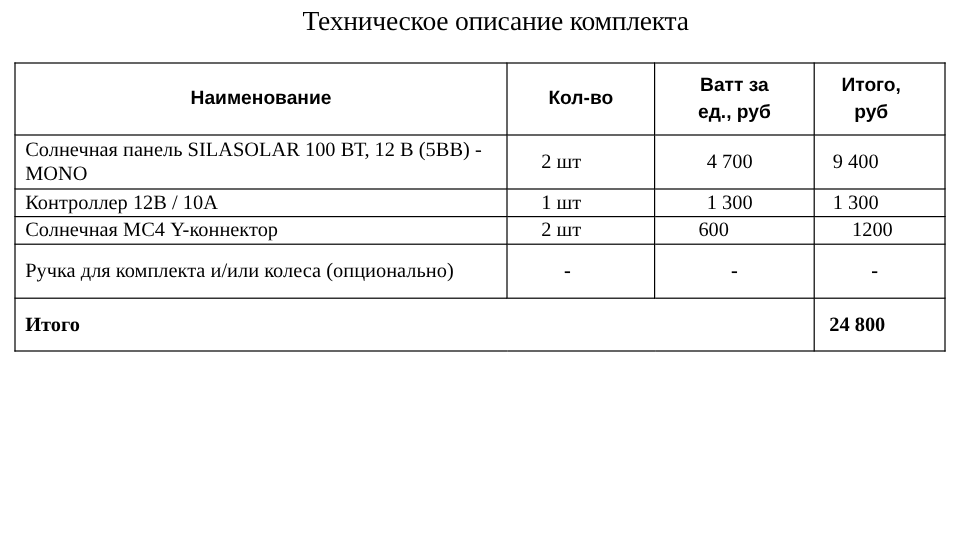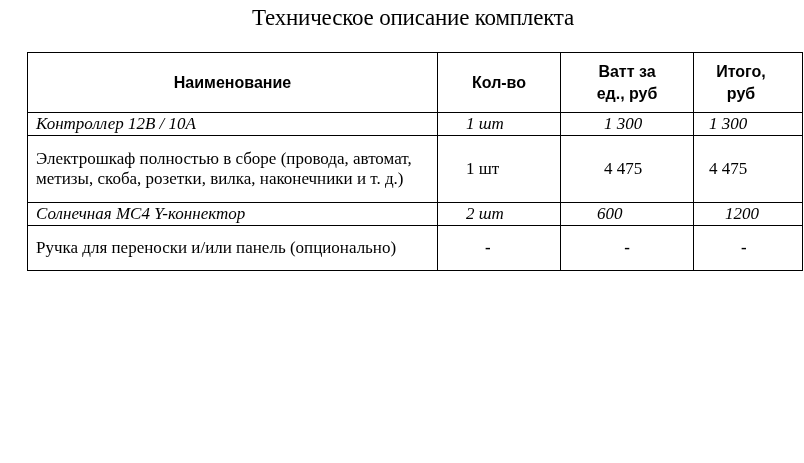--- a/index.html
+++ b/index.html
@@ -1,38 +1,38 @@
 <!DOCTYPE html>
 <html><head>
 <meta charset="utf-8">
 <style>
   html, body { margin:0; padding:0; background:#ffffff; }
   body { width:804px; height:463px; position:relative; overflow:hidden;
          font-family:"Liberation Serif", serif; color:#000; }
   .title { position:absolute; left:0; top:5px; width:826px; text-align:center;
            font-size:23px; letter-spacing:-0.2px; }
-  table.spec { position:absolute; left:27px; top:52px; border-collapse:collapse;
+  table.spec { position:absolute; left:12px; top:52px; border-collapse:collapse;
                width:659px; table-layout:fixed; }
   table.spec td, table.spec th { border:1.5px solid #000; padding:0; font-size:17px;
                line-height:20px; vertical-align:middle; }
   table.spec th { font-weight:bold; font-family:"Liberation Sans Narrow","Liberation Sans", sans-serif;
                font-size:16px; line-height:22px; text-align:center; }
   .c-name { width:410px; text-align:left; padding-left:8px !important; }
   .c-qty { width:123px; }
   .c-unit { width:133px; }
   .c-total { width:109px; }
   td.name { text-align:left; padding-left:8px !important; padding-right:4px !important; }
   td.num { text-align:left; }
   td.qty { padding-left:28px !important; }
   td.unit { padding-left:43px !important; }
   td.tot { padding-left:15px !important; }
   td.dash { text-align:center; font-weight:bold; }
   tr.h-head { height:60px; }
   tr.h2 { height:45px; }
-  tr.h1 { height:23px;font-style:italic; }
+  tr.h1 { height:23px; }
   tr.h3 { height:67px; }
   tr.total-row { height:44px; }
   tr.total-row td { font-weight:bold; }
   .hdr-total { padding-right:14px !important; }
 </style>
 </head>
 <body>
 
 <div class="title">Техническое описание комплекта</div>
 
@@ -50,39 +50,43 @@
     <th>
       <div>Ватт за</div>
       <div>ед., руб</div>
     </th>
     <th class="hdr-total">
       <div>Итого,</div>
       <div>руб</div>
     </th>
   </tr>
 
+  <tr class="h2">
+    <td class="name">Солнечная панель SILASOLAR 100 ВТ, 12 В (5ВВ) - MONO</td>
+    <td class="num qty">2 шт</td>
+    <td class="num unit">4 700</td>
+    <td class="num tot">9 400</td>
+  </tr>
   <tr class="h1">
     <td class="name">Контроллер 12В / 10А</td>
     <td class="num qty">1 шт</td>
     <td class="num unit">1 300</td>
     <td class="num tot">1 300</td>
-  </tr>
-  <tr class="h3">
-    <td class="name">Электрошкаф полностью в сборе (провода, автомат, метизы, скоба, розетки, вилка, наконечники и т. д.)</td>
-    <td class="num qty">1 шт</td>
-    <td class="num unit">4 475</td>
-    <td class="num tot">4 475</td>
   </tr>
   <tr class="h1">
     <td class="name">Солнечная МС4 Y-коннектор</td>
     <td class="num qty">2 шт</td>
     <td class="num" style="padding-left:36px">600</td>
     <td class="num" style="padding-left:31px">1200</td>
   </tr>
   <tr class="h2">
-    <td class="name">Ручка для переноски и/или панель (опционально)</td>
+    <td class="name">Ручка для комплекта и/или колеса (опционально)</td>
     <td class="dash" style="text-align:left;padding-left:47px">-</td>
     <td class="dash">-</td>
     <td class="dash" style="text-align:left;padding-left:47px">-</td>
   </tr>
 
+  <tr class="total-row">
+    <td colspan="3" class="name">Итого</td>
+    <td class="num" style="padding-left:12px">24 800</td>
+  </tr>
 </tbody>
   </table>
 
 </body></html>

